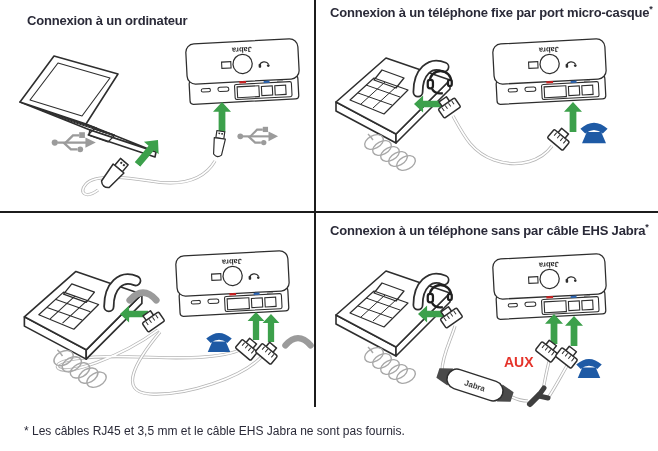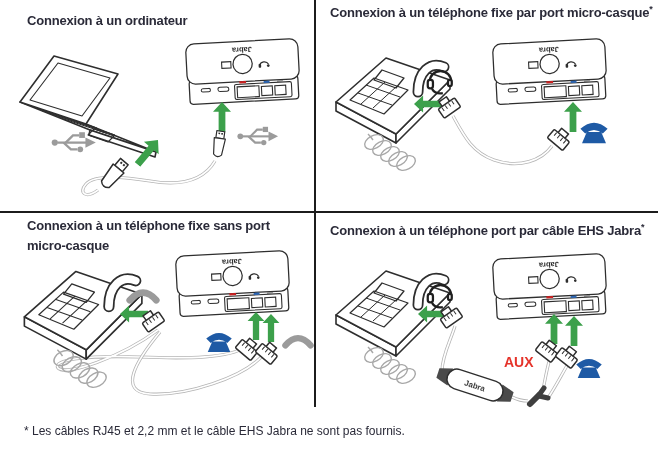--- a/index.html
+++ b/index.html
@@ -256,20 +256,19 @@
         <path d="M539,395 L544,388" stroke-width="5"></path>
         <path d="M539,396 L548,398" stroke-width="5"></path>
       </g>
       <text x="504" y="367" font-size="14" font-weight="bold" fill="var(--aux-red)">AUX</text>
       <use href="#sym-bluephone" x="574" y="356" width="30" height="23"></use>
     </g>
   </svg>
 
   <div class="q-title t-tl"><span>Connexion à un ordinateur</span><sup></sup></div>
   <div class="q-title t-tr"><span>Connexion à un téléphone fixe par port micro-casque</span><sup>*</sup></div>
-  <div class="q-title t-bl"><span>Connexion à un téléphone fixe sans port micro-casque</span><sup></sup></div>
-  <div class="q-title t-br"><span>Connexion à un téléphone port par câble EHS Jabra</span><sup>*</sup></div>
+  <div class="q-title t-br"><span>Connexion à un téléphone sans par câble EHS Jabra</span><sup>*</sup></div>
 
   <div class="divider-v"></div>
   <div class="divider-h"></div>
 
-  <div class="footnote">* Les câbles RJ45 et 2,2 mm et le câble EHS Jabra ne sont pas fournis.</div>
+  <div class="footnote">* Les câbles RJ45 et 3,5 mm et le câble EHS Jabra ne sont pas fournis.</div>
 </div>
 
 </body></html>

